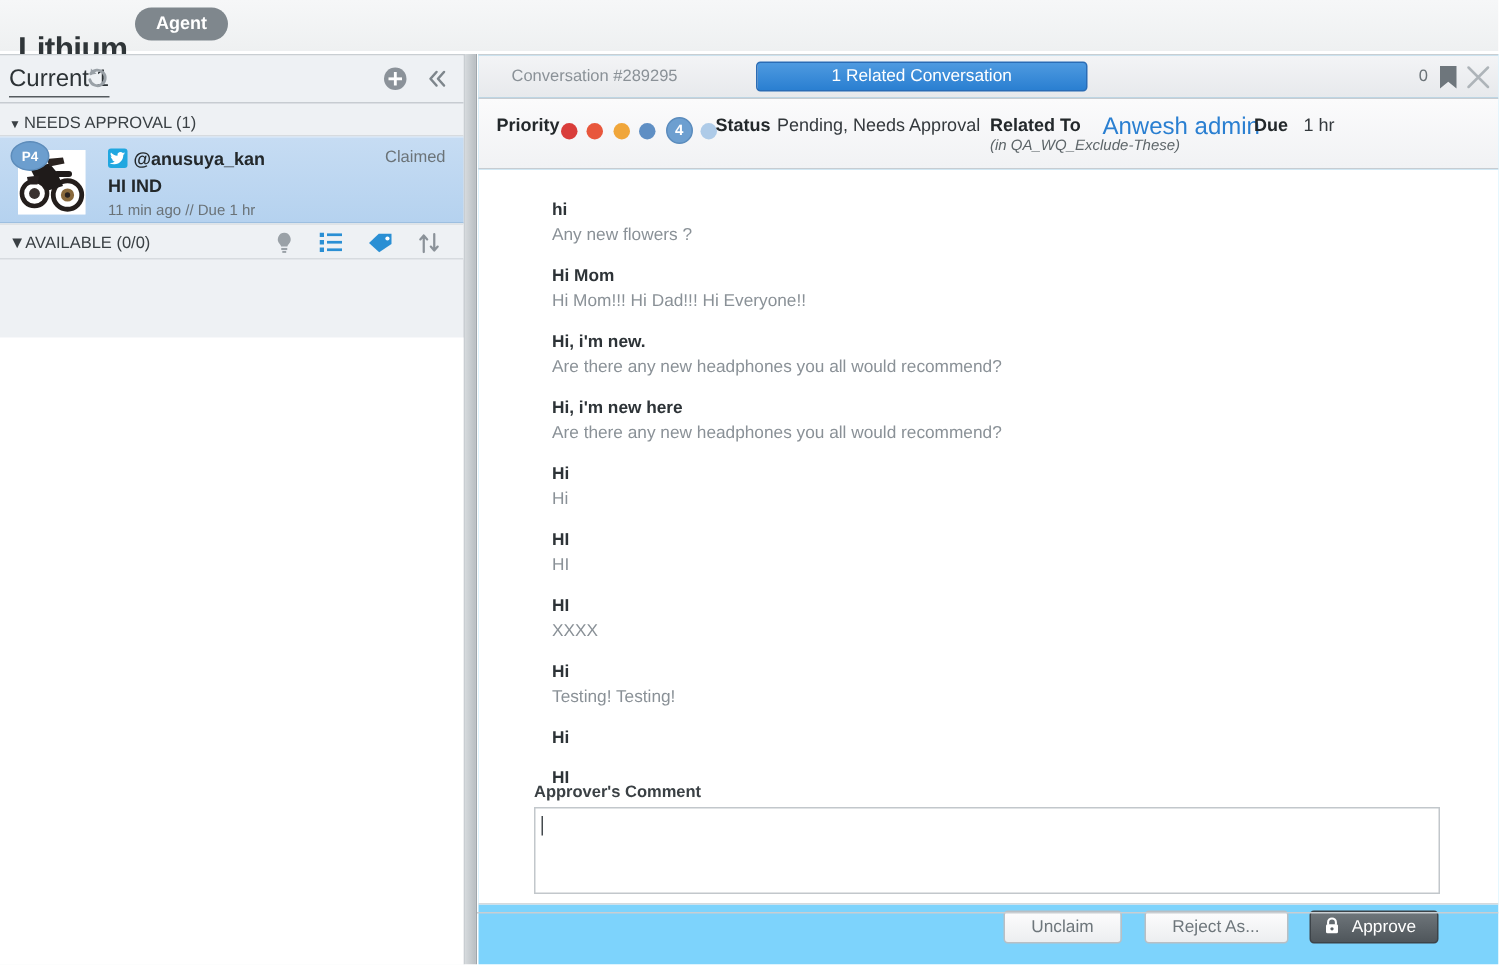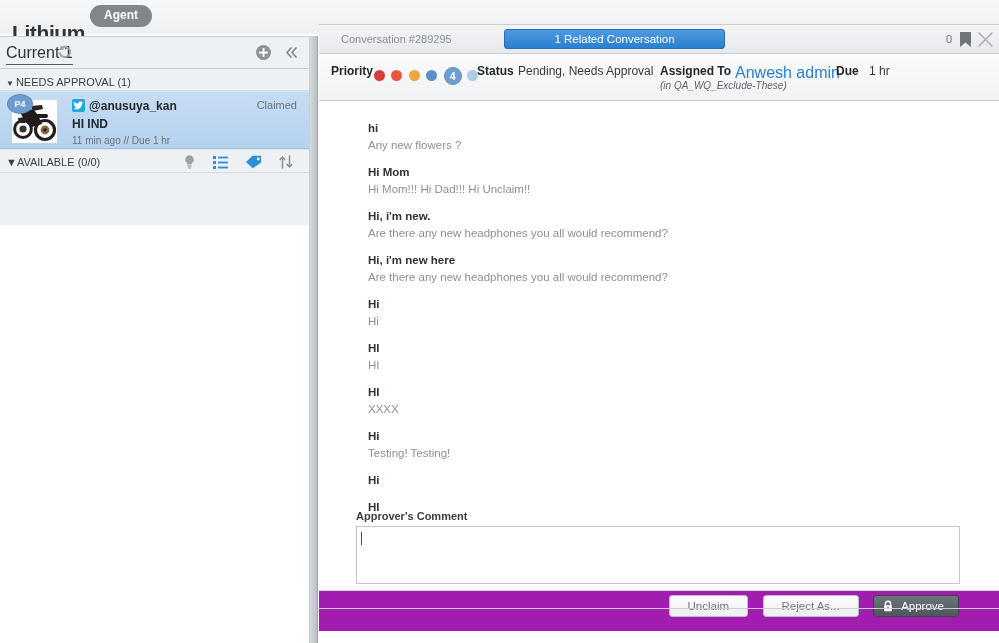--- a/index.html
+++ b/index.html
@@ -151,23 +151,23 @@
   
   .splitter {
     position: absolute; left: 310px; top: 36px;
     width: 8px; height: 607px;
     background: linear-gradient(to right,#d6dadd,#b9bfc3);
     border-right: 1px solid #9fa6ab;
   }
 
   
   .main {
-    position: absolute; left: 319px; top: 24px;
+    position: absolute; left: 319px; top: 36px;
     width: 680px; height: 607px;
-    background: #a21caf;
+    background: #7dd3fc;
     border-top: 1px solid #c9ced2;
   }
   .conv-header {
     position: relative;
     height: 29px;
     background: linear-gradient(#f3f4f6,#e7e9ec);
     border-bottom: 1px solid #c7ccd1;
   }
   .conv-id {
     position: absolute; left: 22px; top: 0;
@@ -449,36 +449,36 @@
       <div class="dots">
         <span class="dot" style="background:#d93d3a"></span>
         <span class="dot" style="background:#e8573c"></span>
         <span class="dot" style="background:#f0a63a"></span>
         <span class="dot" style="background:#5f8fc4"></span>
         <span class="dot-cur">4</span>
         <span class="dot" style="background:#aecbe8"></span>
       </div>
       <div class="meta-status-label">Status</div>
       <div class="meta-status-val">Pending, Needs Approval</div>
-      <div class="meta-assigned-label">Assigned To</div>
+      <div class="meta-assigned-label">Related To</div>
       <div class="meta-assigned-val">Anwesh admin</div>
       <div class="meta-assigned-sub">(in QA_WQ_Exclude-These)</div>
       <div class="meta-due-label">Due</div>
       <div class="meta-due-val">1 hr</div>
     </div>
 
     <div class="msg-area">
 
       <div class="msg">
         <div class="msg-title">hi</div>
         <div class="msg-body">Any new flowers ?</div>
       </div>
       <div class="msg">
         <div class="msg-title">Hi Mom</div>
-        <div class="msg-body">Hi Mom!!!   Hi Dad!!!   Hi Unclaim!!</div>
+        <div class="msg-body">Hi Mom!!!   Hi Dad!!!   Hi Everyone!!</div>
       </div>
       <div class="msg">
         <div class="msg-title">Hi, i'm new.</div>
         <div class="msg-body">Are there any new headphones you all would recommend?</div>
       </div>
       <div class="msg">
         <div class="msg-title">Hi, i'm new here</div>
         <div class="msg-body">Are there any new headphones you all would recommend?</div>
       </div>
       <div class="msg">

